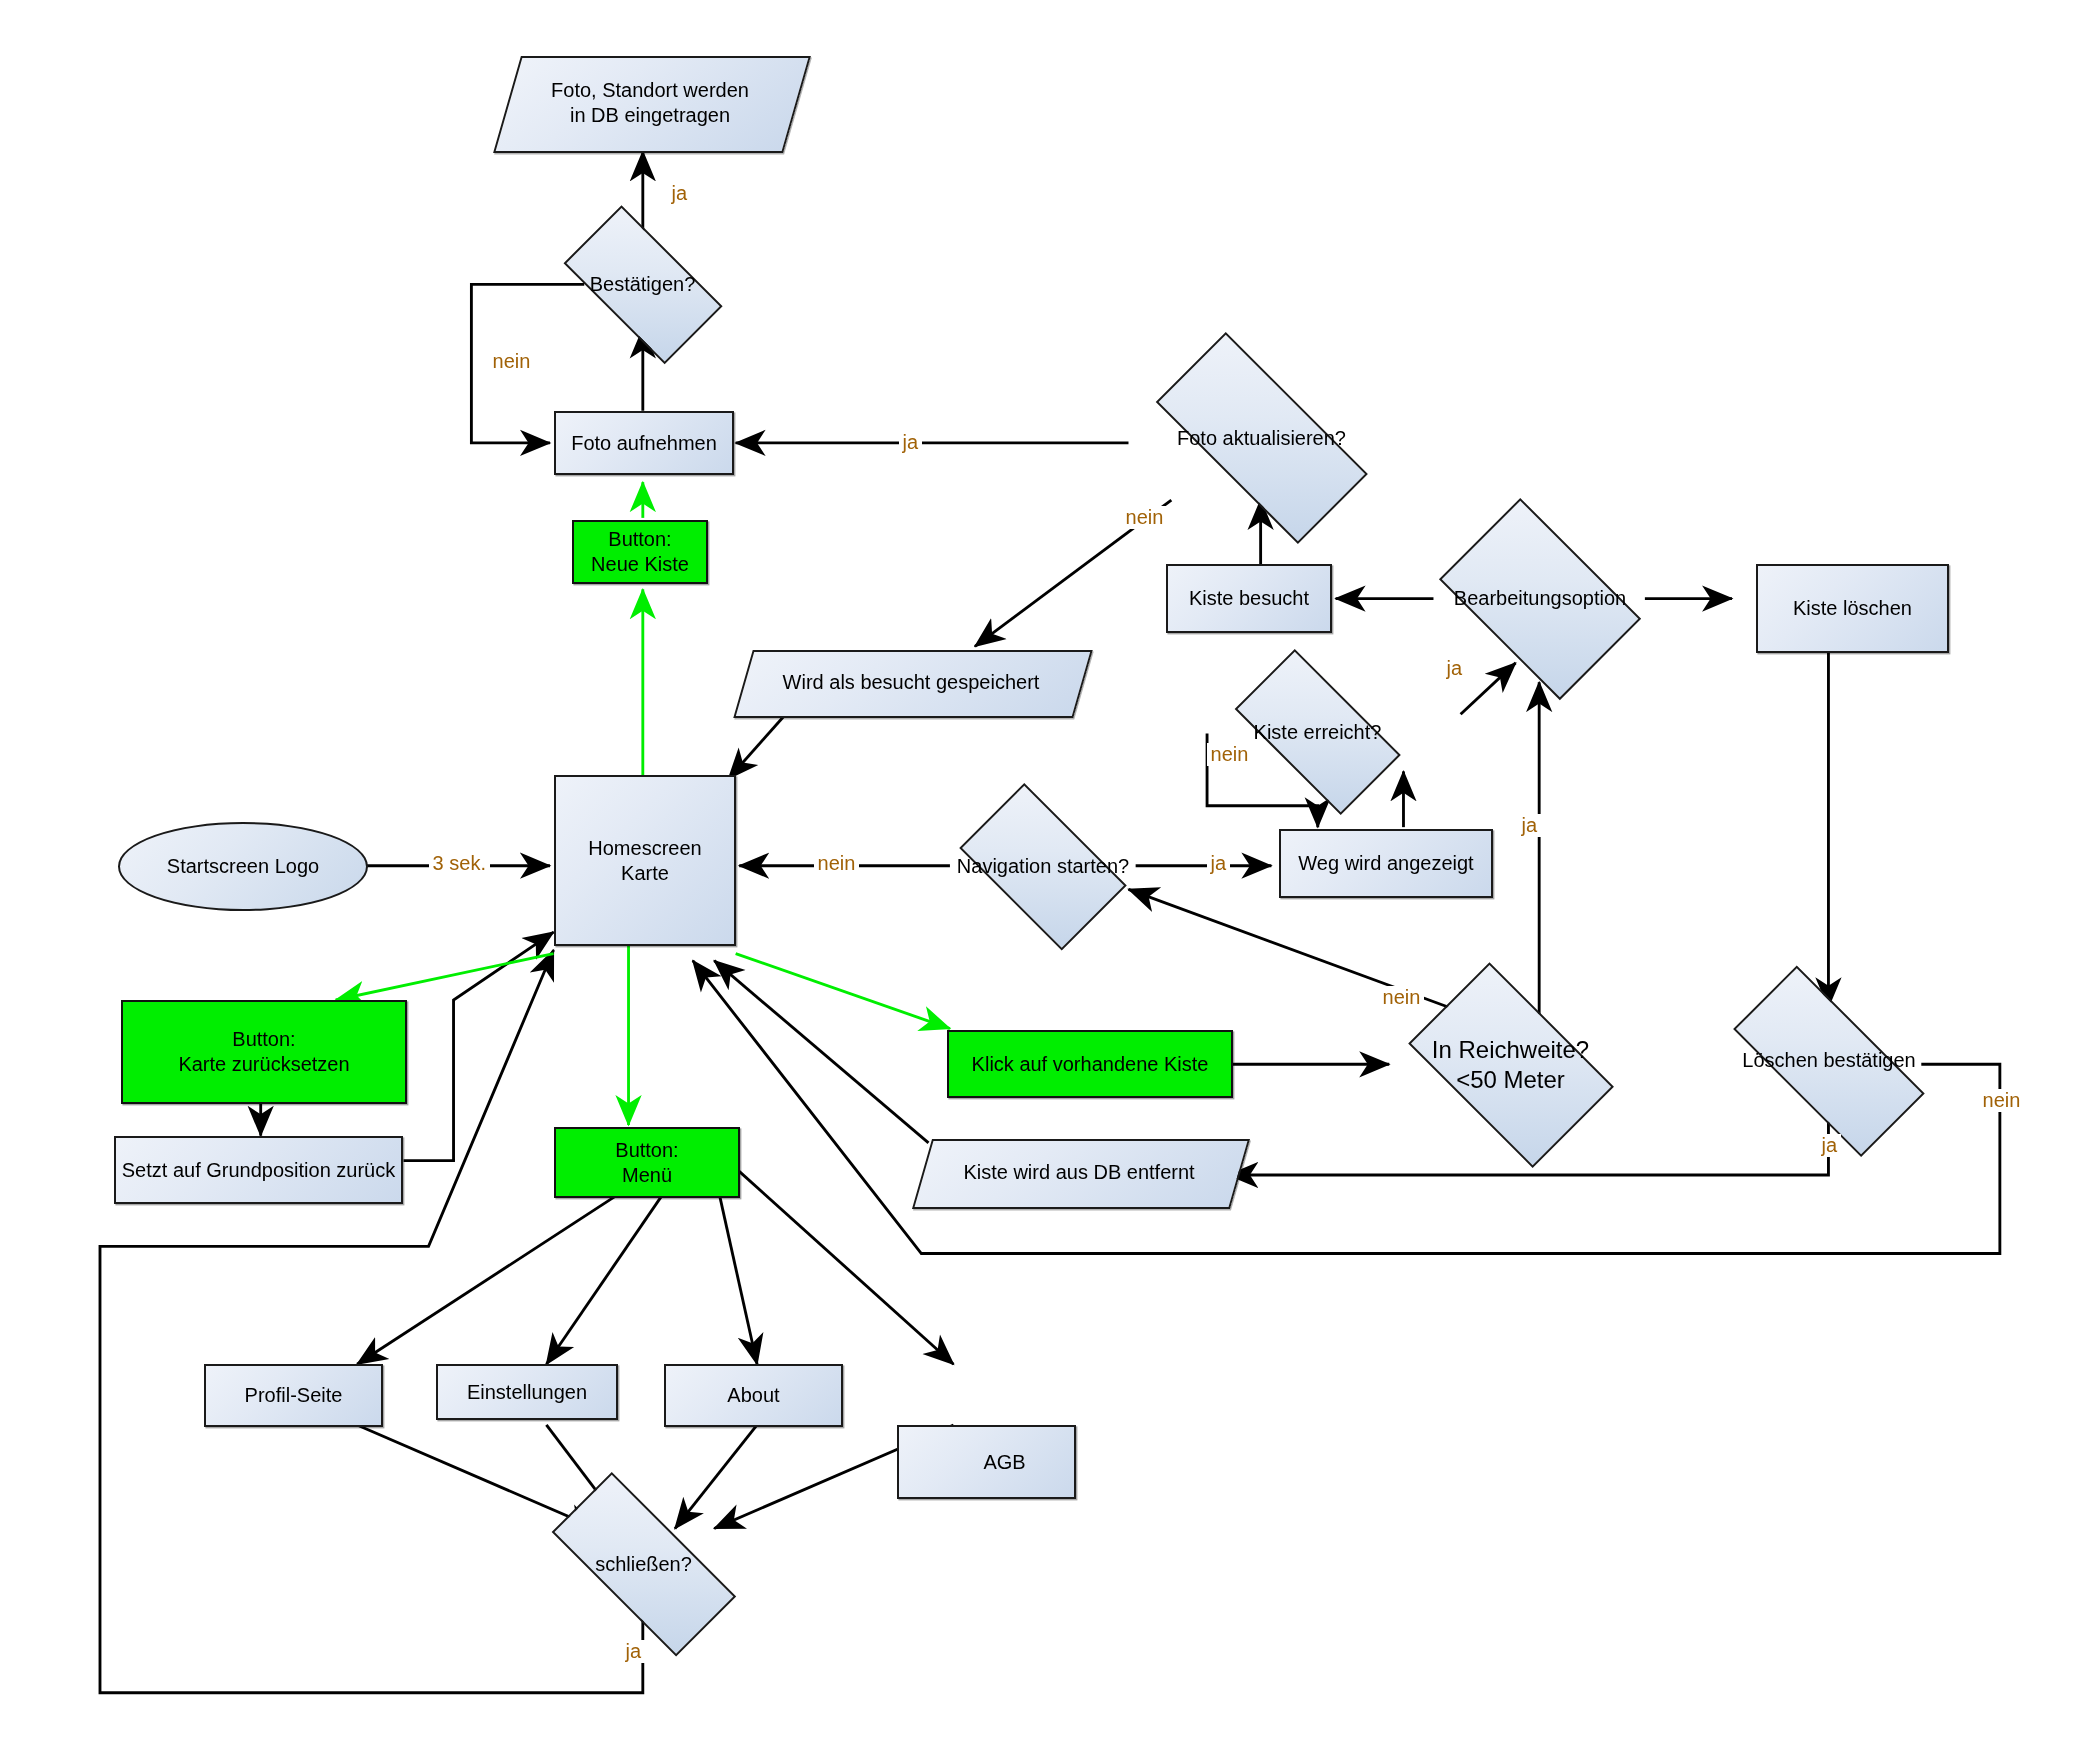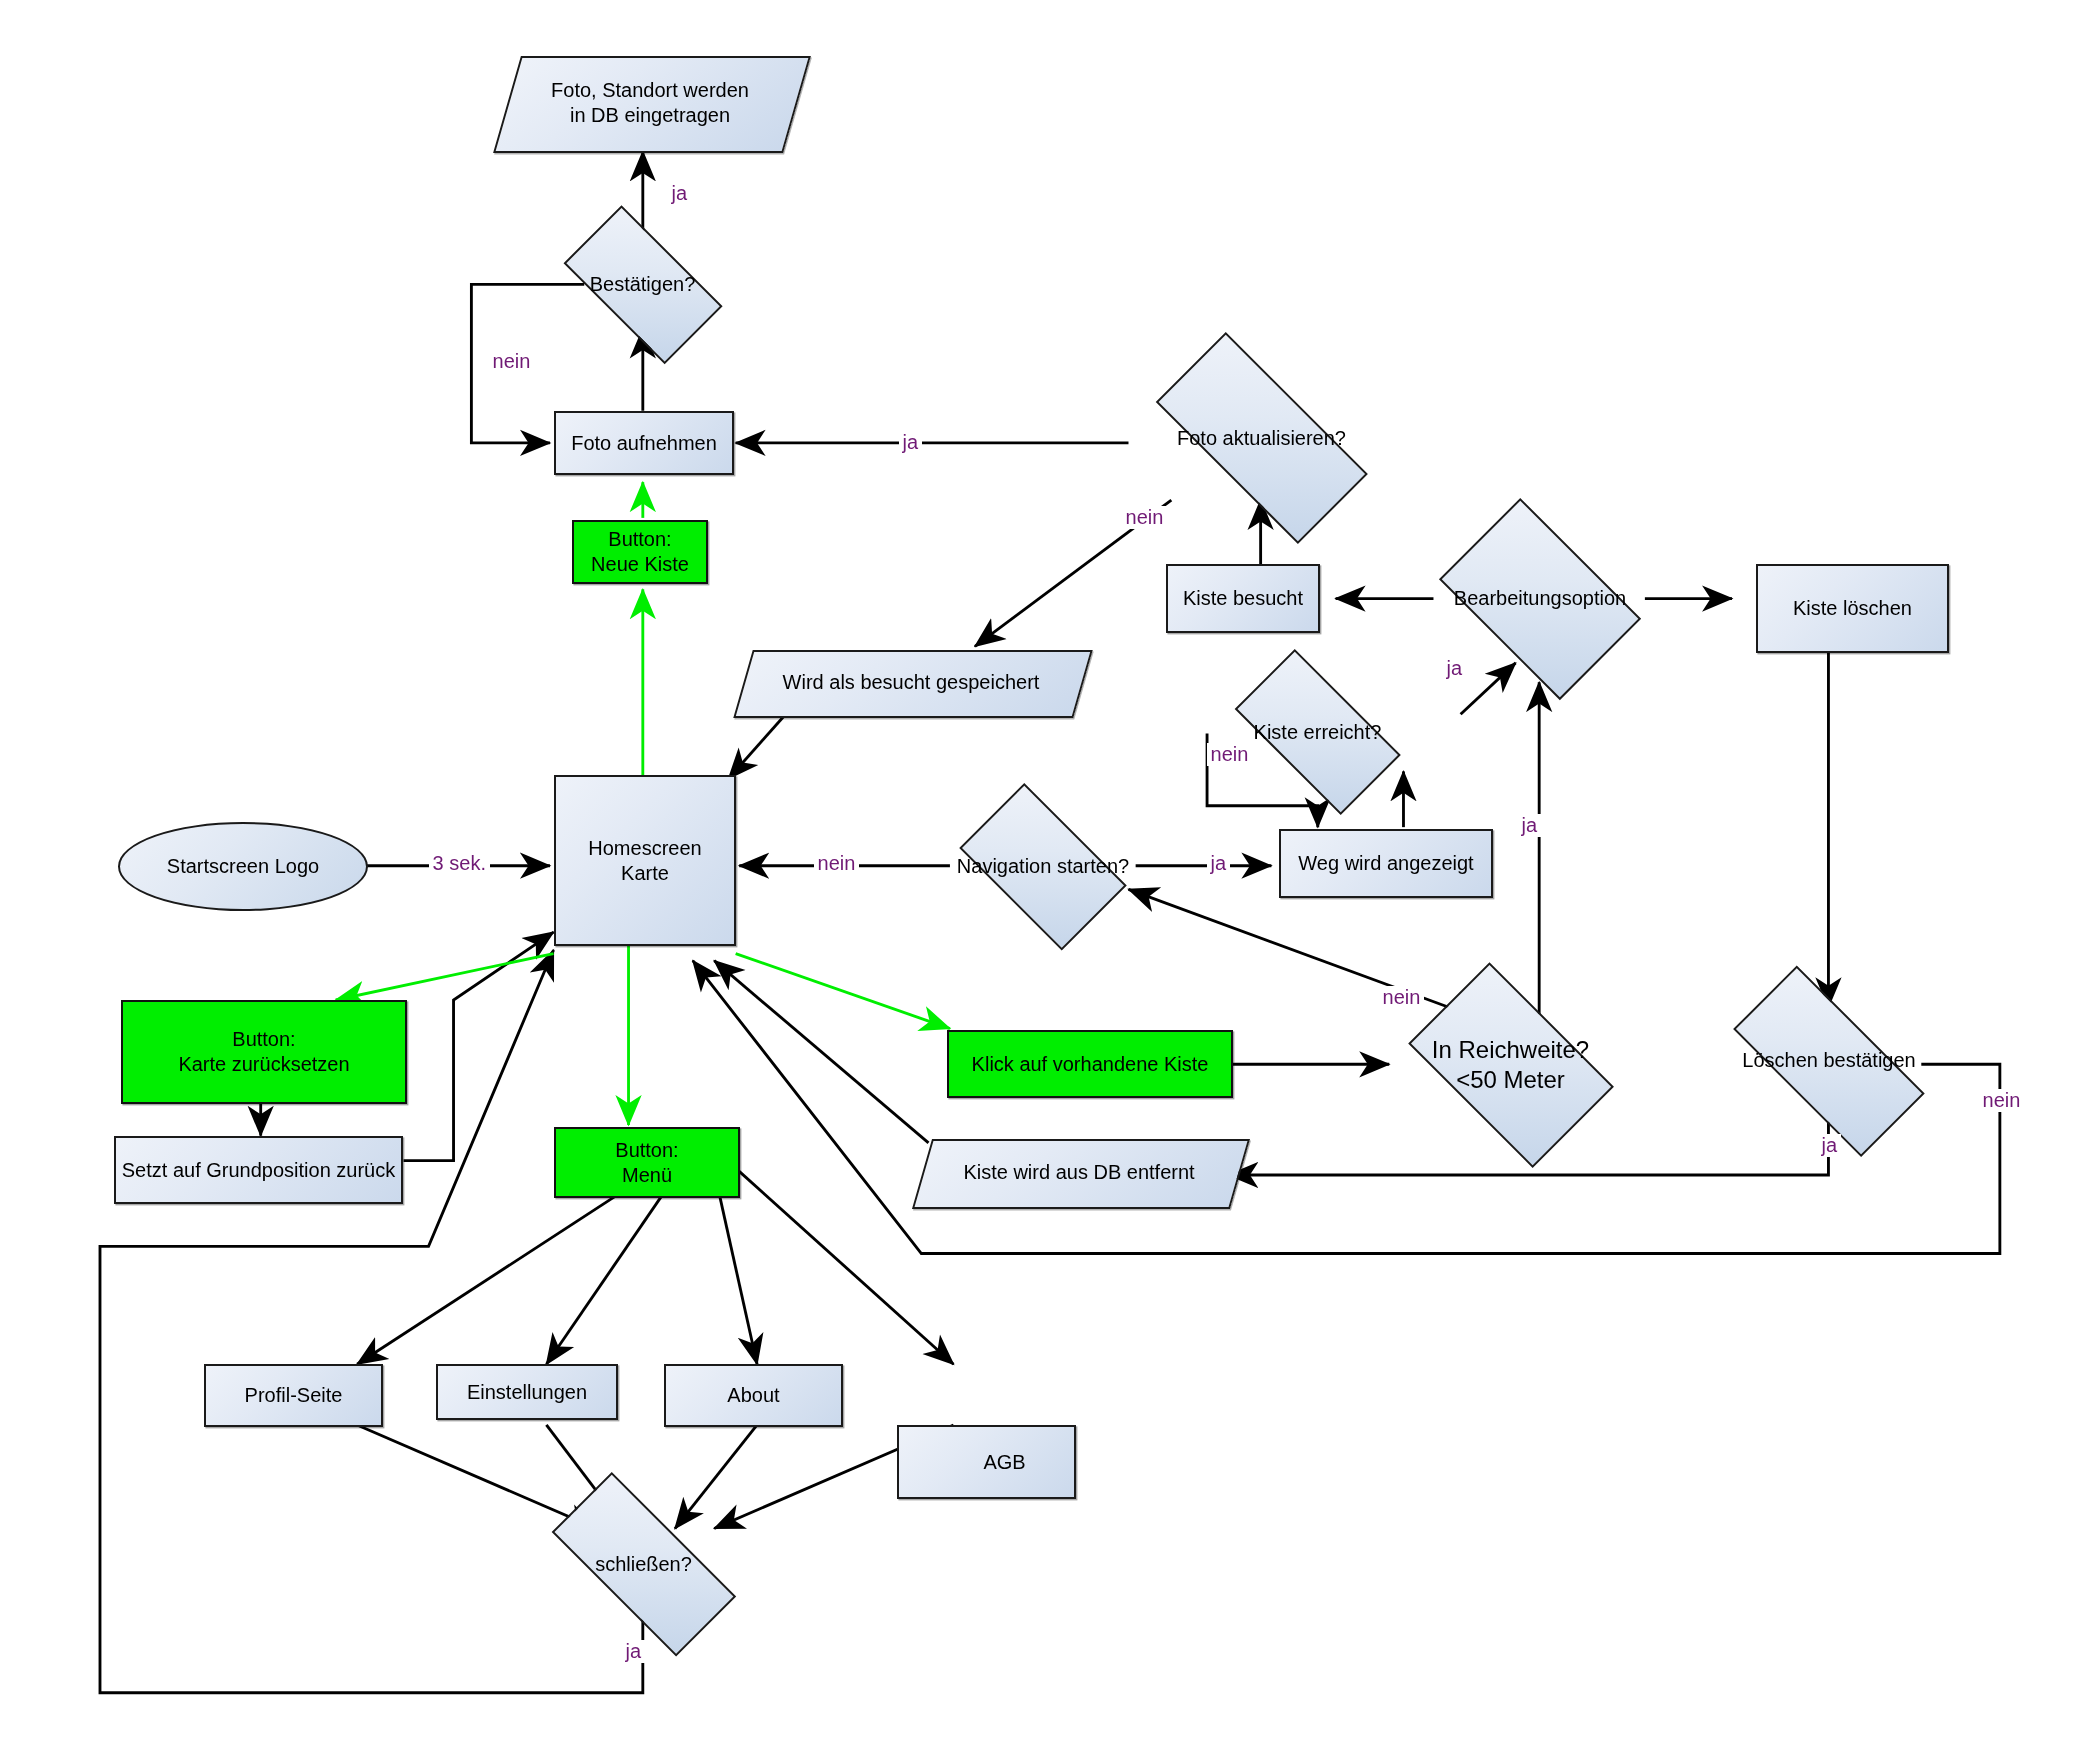--- a/index.html
+++ b/index.html
@@ -24,21 +24,21 @@
         border:2.1px solid #1a1a1a;
         background:linear-gradient(135deg,#eef2f9 0%,#e1e9f4 40%,#c6d6ea 100%);
         z-index:1;}
   
   .para{background:transparent;border:none;}
   .para .pshape{position:absolute;left:0;top:0;width:100%;height:100%;
         background:linear-gradient(135deg,#eef2f9 0%,#e3eaf5 35%,#cbd9ec 100%);
         border:2.1px solid #1a1a1a;
         transform:skewX(-16deg);z-index:1;
         box-shadow:1.4px 1.4px 0 rgba(0,0,0,0.3);}
-  .elabel{position:absolute;color:#701a75;background:#ffffff;padding:0 3.6px;z-index:5;white-space:nowrap;}
+  .elabel{position:absolute;color:#a16207;background:#ffffff;padding:0 3.6px;z-index:5;white-space:nowrap;}
   .fs30{font-size:24px;} .fs31{font-size:20px;}
 </style>
 </head>
 <body>
 
 <div id="canvas">
 
   <svg id="edges" viewBox="0 0 2936 2450">
     <defs>
       <marker id="ah" markerWidth="13" markerHeight="13" refX="10.5" refY="5" orient="auto" markerUnits="strokeWidth">
@@ -149,21 +149,21 @@
   <div class="node green fs31" style="left:572px;top:520px;width:136px;height:64px;">
     <div class="lbl">Button:
 Neue Kiste</div>
   </div>
 
   <div class="node diamond fs31" style="left:1122px;top:371px;width:279px;height:134px;">
     <div class="dshape"></div>
     <div class="lbl">Foto aktualisieren?</div>
   </div>
 
-  <div class="node rect fs31" style="left:1166px;top:564px;width:154px;height:69px;">
+  <div class="node rect fs31" style="left:1166px;top:564px;width:166px;height:69px;">
     <div class="lbl">Kiste besucht</div>
   </div>
 
   <div class="node diamond fs31" style="left:1422px;top:520px;width:236px;height:157px;">
     <div class="dshape"></div>
     <div class="lbl">Bearbeitungsoption</div>
   </div>
 
   <div class="node rect fs31" style="left:1732px;top:564px;width:193px;height:89px;margin-left:24px;">
     <div class="lbl">Kiste löschen</div>

